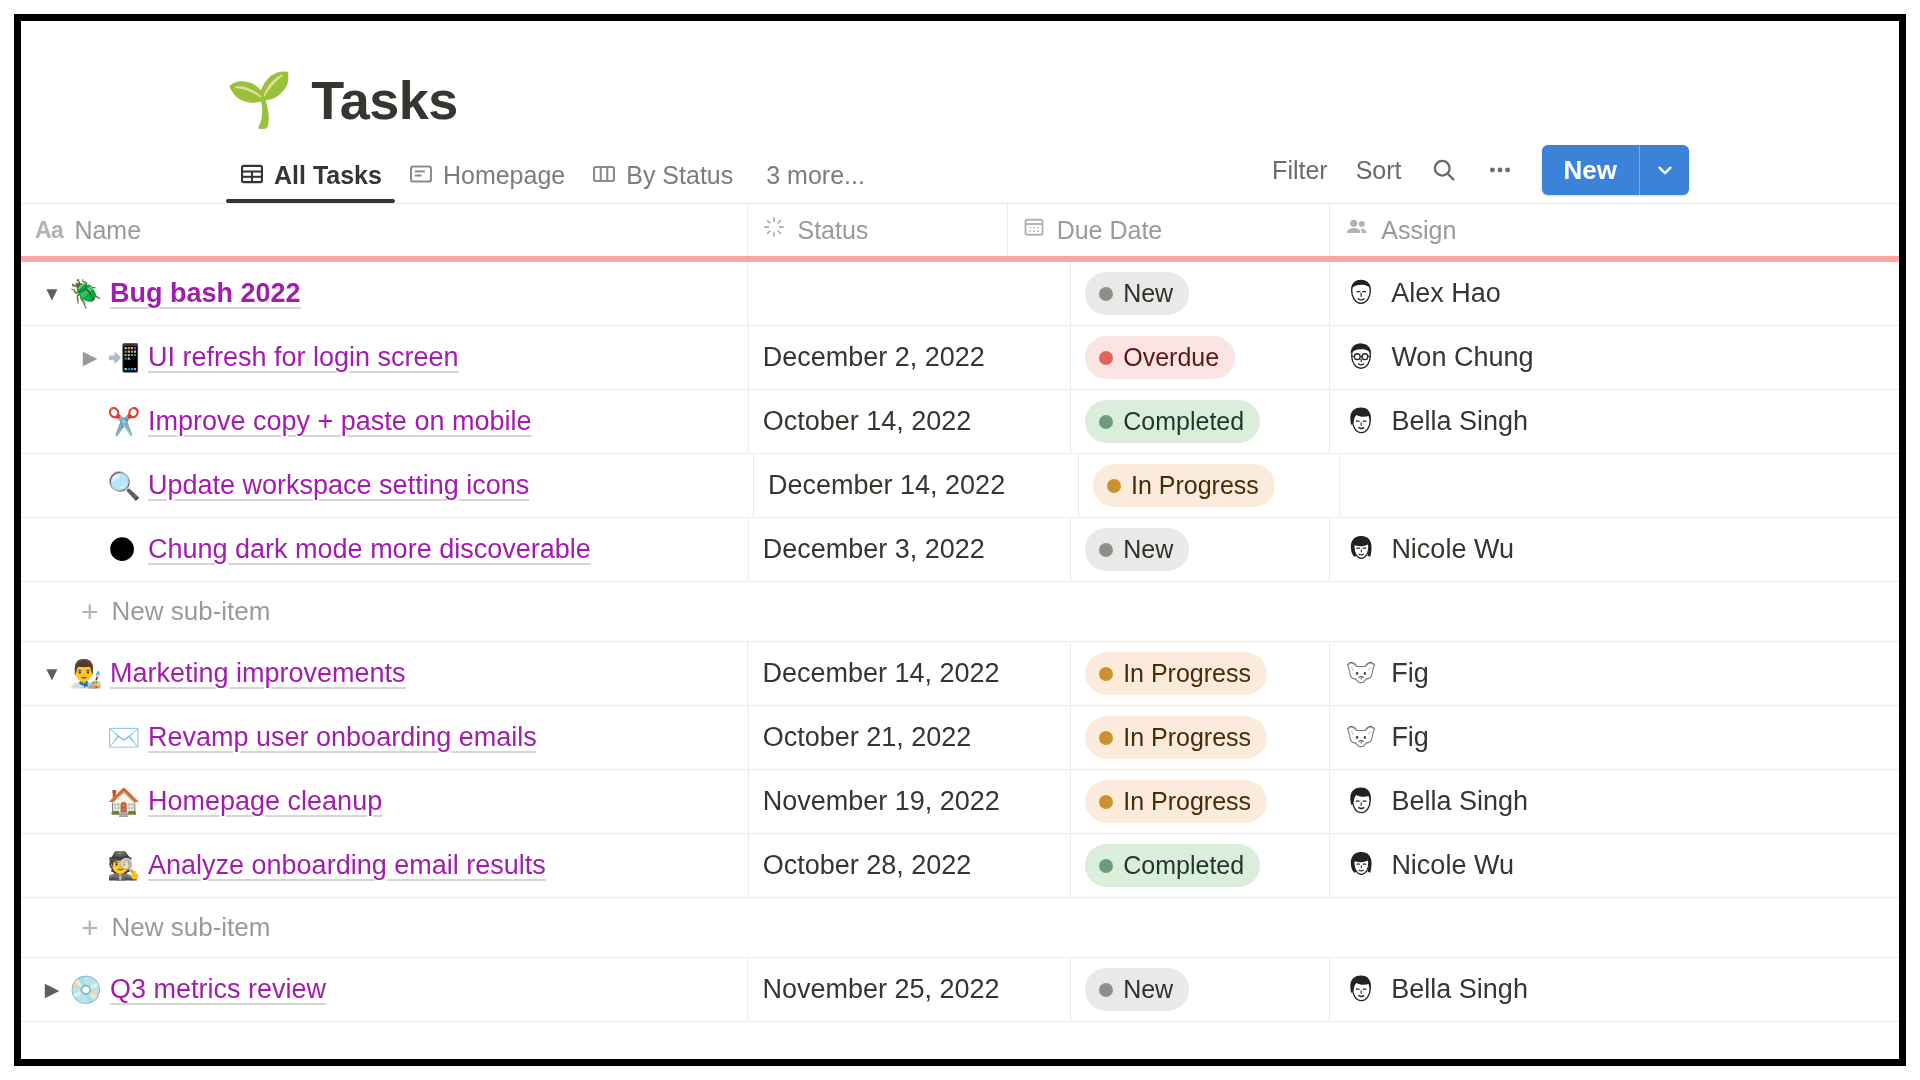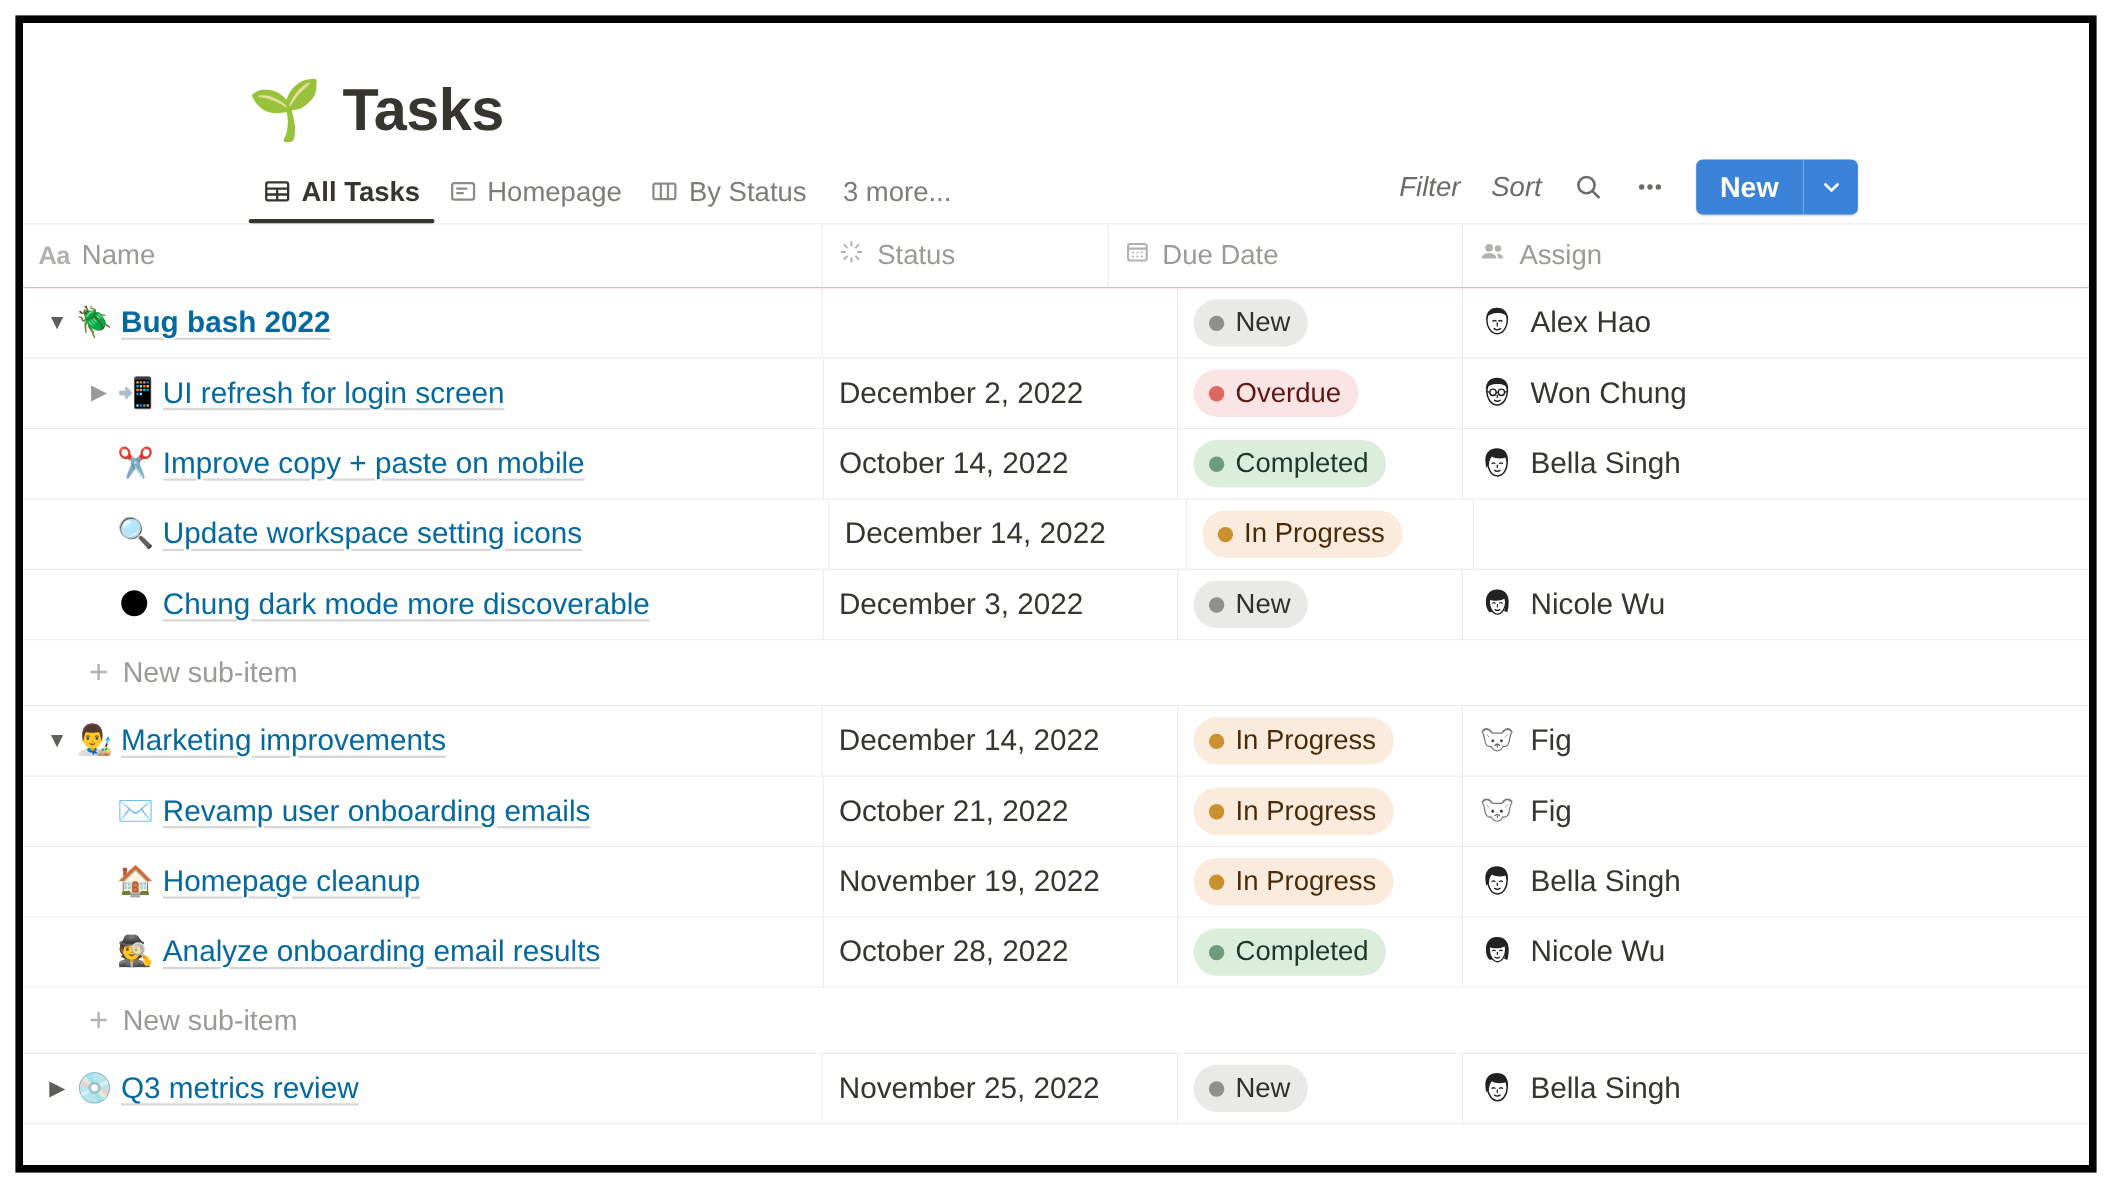--- a/index.html
+++ b/index.html
@@ -81,21 +81,20 @@
   .viewactions {
     display: flex; align-items: center; gap: 0;
     padding-bottom: 8px;
   }
   .vaction {
     font-size: 25px;
     color: #6b6b68;
     padding: 6px 14px;
     cursor: pointer;
     white-space: nowrap;
-    font-style: italic;
   }
   .vicon {
     padding: 6px 14px;
     cursor: pointer;
     display: inline-flex; align-items: center;
   }
   .newbtn {
     margin-left: 14px;
     display: flex;
     align-items: stretch;
@@ -125,21 +124,21 @@
     margin: 0;
     border-top: 1px solid #e9e9e7;
     width: 100%;
   }
   .row {
     display: flex;
     align-items: stretch;
     border-bottom: 1px solid #ebebea;
     height: 64px;
   }
-  .row.head { height: 58px; border-bottom: 1px solid #fca5a5; }
+  .row.head { height: 58px; border-bottom: 6px solid #fca5a5; }
   .cell {
     display: flex;
     align-items: center;
     border-right: 1px solid #ebebea;
     padding: 0 14px;
     overflow: hidden;
   }
   .c-name   { width: 733px; padding-left: 0; }
   .c-date   { width: 325px; }
   .c-status { width: 261px; }
@@ -165,21 +164,21 @@
   .name-emoji {
     font-size: 27px;
     margin-right: 11px;
     font-family: "DejaVu Sans", sans-serif;
     line-height: 1;
     width: 30px;
     text-align: center;
   }
   .name-text {
     font-size: 27px;
-    color: #0369a1;
+    color: #a21caf;
     text-decoration: underline;
     text-decoration-color: #d7d6d3;
     text-underline-offset: 5px;
     text-decoration-thickness: 1.5px;
     white-space: nowrap;
   }
   .name-text.bold { font-weight: bold; }
   .indent-0 { padding-left: 14px; }
   .indent-1 { padding-left: 52px; }
 

